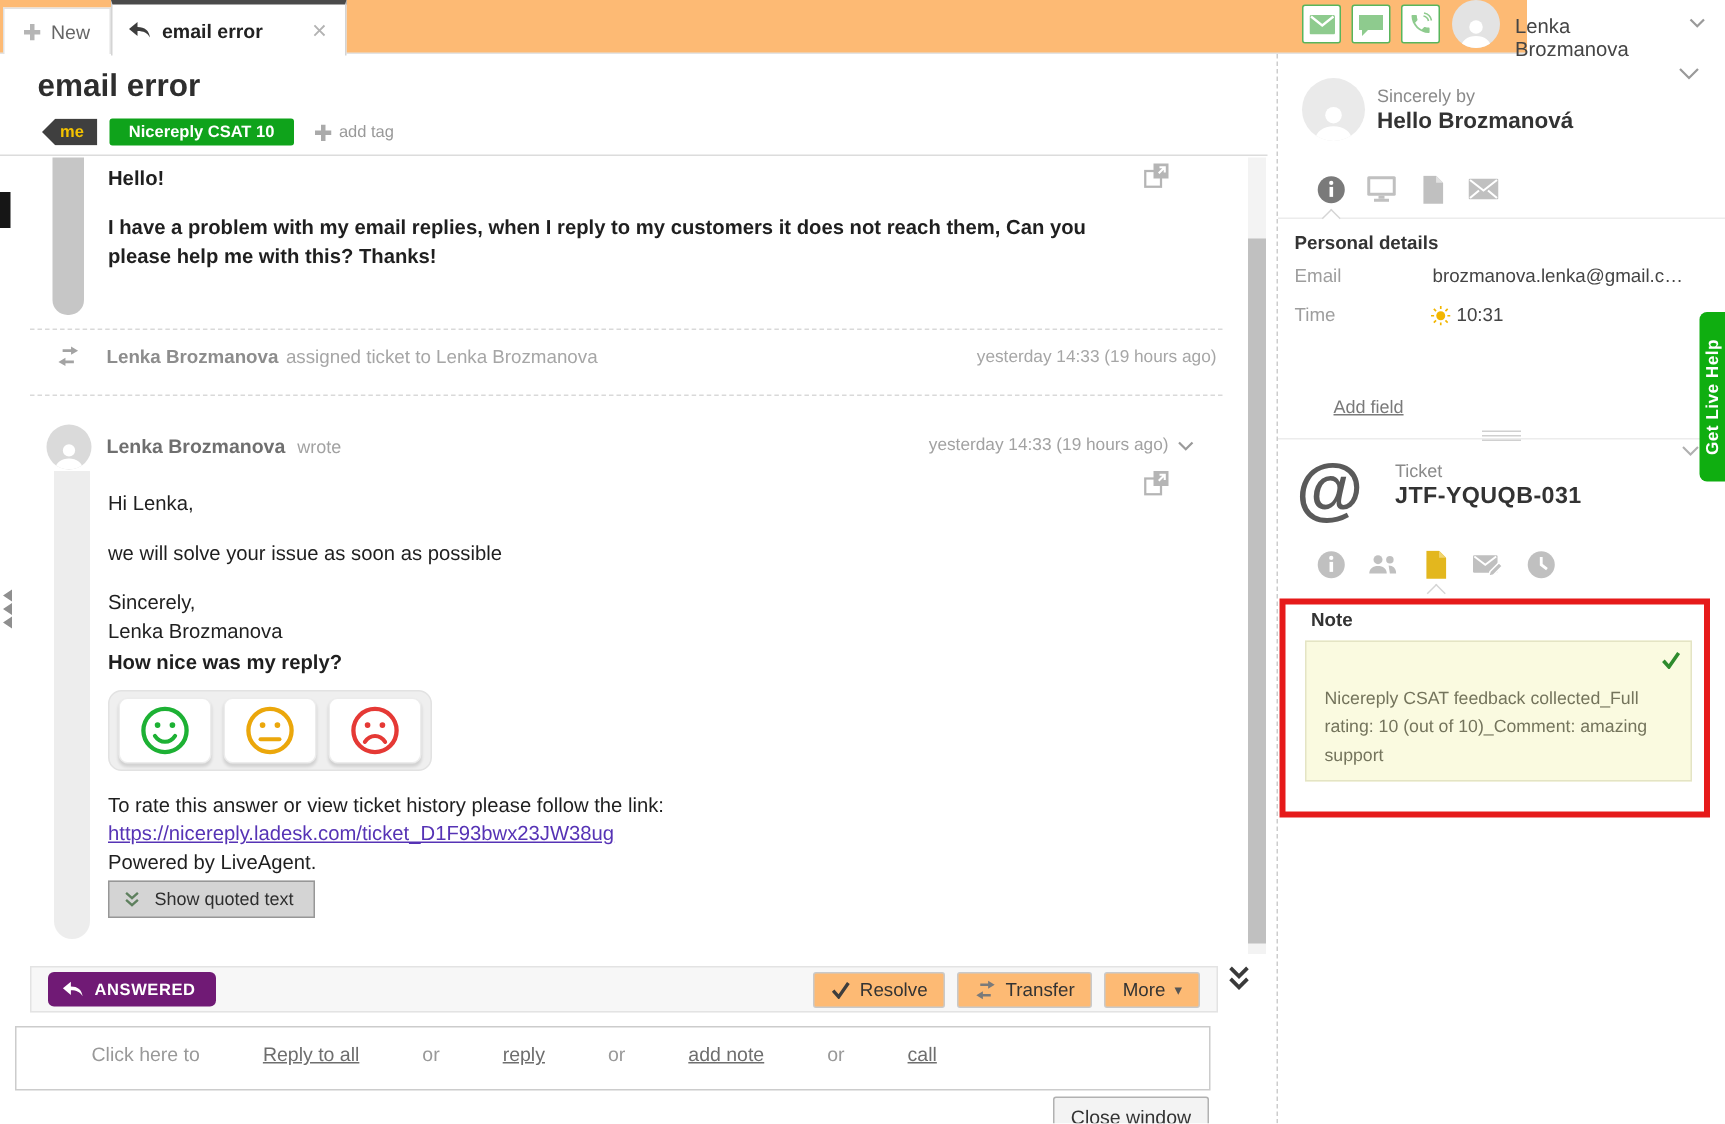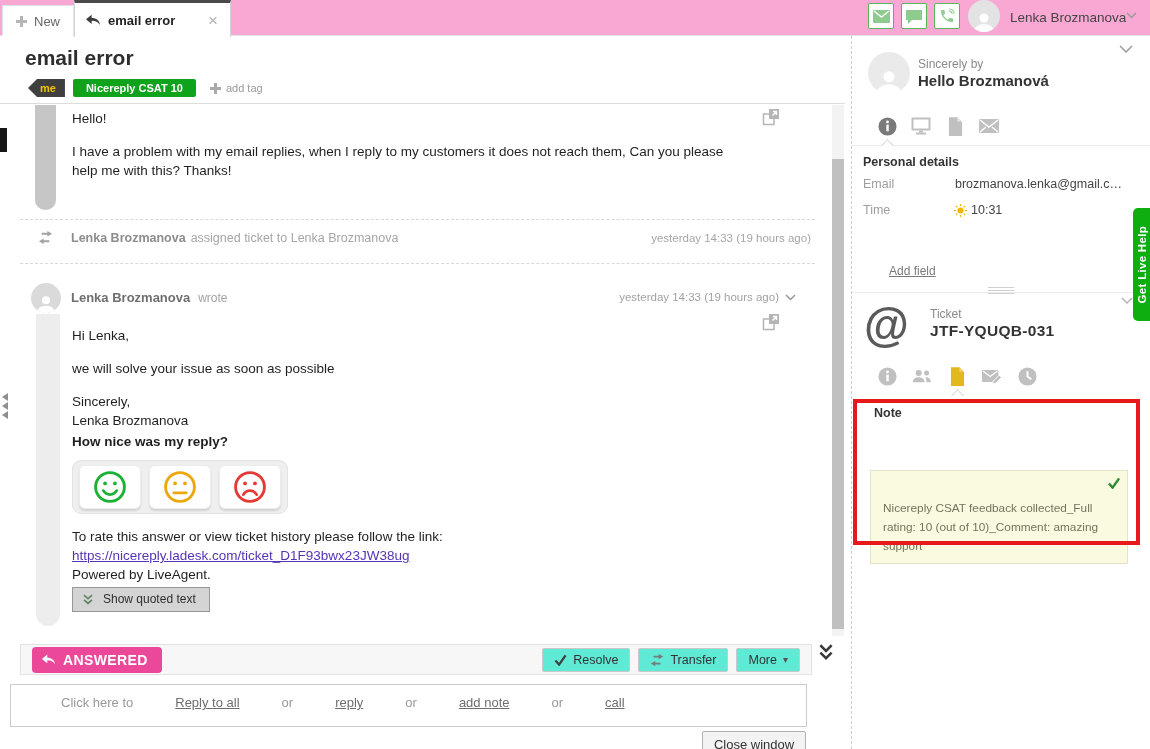--- a/index.html
+++ b/index.html
@@ -1,21 +1,21 @@
 <!DOCTYPE html>
 <html><head>
 <meta charset="utf-8">
 <style>
   * { margin:0; padding:0; box-sizing:border-box; }
   html,body { width:1150px; height:749px; }
   body { font-family:"Liberation Sans","DejaVu Sans",sans-serif; background:#fff; overflow:hidden; }
   #app { position:relative; width:1150px; height:749px; background:#fff; overflow:hidden; }
 
   
-  .topbar { position:absolute; left:0; top:0; width:1150px; height:36px; background:#f9a8d4; border-bottom:1px solid #e3e3e3; z-index:10; }
+  .topbar { position:absolute; left:0; top:0; width:1018px; height:36px; background:#fdba74; border-bottom:1px solid #e3e3e3; z-index:10; }
   .tab-new { position:absolute; left:2px; top:5px; height:31px; padding:0 13px; display:flex; align-items:center; gap:7px;
              border:1px solid #e2e2e2; border-bottom:none; background:#fff; color:#666; font-size:13px; cursor:pointer; }
   .tab-active { position:absolute; left:74px; top:0; height:37px; width:157px; background:#fff; border-top:3px solid #4a4a4a;
                 border-left:1px solid #d4d4d4; border-right:1px solid #d4d4d4; display:flex; align-items:center; padding:0 10px; z-index:11; }
   .tab-active .tab-label { font-size:13px; font-weight:bold; color:#222; margin-left:7px; }
   .tab-close { margin-left:auto; color:#b3b3b3; font-size:17px; line-height:1; cursor:pointer; padding:0 2px; }
   .icon-btn { position:absolute; top:3px; width:26px; height:26px; border:1px solid #58b55c; border-radius:2px; background:#fff;
               display:flex; align-items:center; justify-content:center; cursor:pointer; }
   .top-avatar { position:absolute; left:968px; top:0; width:32px; height:32px; border-radius:50%; background:#e3e3e3; overflow:hidden;
                 display:flex; align-items:flex-end; justify-content:center; cursor:pointer; }
@@ -25,21 +25,21 @@
   
   .main-title { position:absolute; left:25px; top:46px; font-size:21px; font-weight:bold; color:#2e2e2e; }
   .tags-row { position:absolute; left:28px; top:79px; display:flex; align-items:center; gap:8px; }
   .tag-me { background:#3f3f3f; color:#f3c200; font-size:11px; font-weight:bold; padding:3px 9px 3px 12px;
             clip-path:polygon(9px 0,100% 0,100% 100%,9px 100%,0 50%); cursor:pointer; }
   .tag-green { background:#0fa31b; color:#fff; font-size:11px; font-weight:bold; padding:3px 13px; border-radius:2px; cursor:pointer; }
   .add-tag { display:flex; align-items:center; gap:5px; color:#999; font-size:11px; cursor:pointer; margin-left:6px; }
 
   .thread-border { position:absolute; left:0; top:103px; width:845px; border-top:1px solid #dcdcdc; }
   .msg1-bar { position:absolute; left:35px; top:105px; width:21px; height:105px; background:#c6c6c6; border-radius:0 0 10px 10px; }
-  .msg1-text { position:absolute; left:72px; top:110px; width:660px; font-size:13.5px; color:#1f1f1f; line-height:1.4; }
+  .msg1-text { position:absolute; left:72px; top:110px; width:660px; font-size:13.5px; color:#1f1f1f; line-height:1.4;font-weight:bold; }
   .msg1-text p + p { margin-top:14px; }
   .expand-icon { position:absolute; cursor:pointer; }
   .dash-div { position:absolute; left:20px; width:795px; border-top:1px dashed #d9d9d9; }
 
   .assign-icon { position:absolute; left:38px; top:230px; }
   .assign-text { position:absolute; left:71px; top:231px; font-size:12.5px; color:#a6a6a6; }
   .assign-text b { color:#8d8d8d; font-weight:bold; margin-right:5px; }
   .assign-time { position:absolute; left:640px; top:232px; width:171px; text-align:right; font-size:11.5px; color:#a6a6a6; }
 
   .msg2-avatar { position:absolute; left:31px; top:283px; width:30px; height:30px; border-radius:50%; background:#dadada; overflow:hidden;
@@ -58,24 +58,24 @@
                 justify-content:center; box-shadow:0 2px 2px rgba(0,0,0,.12); cursor:pointer; }
 
   .rate-link { color:#5633b5; text-decoration:underline; cursor:pointer; word-break:break-all; }
 
   .show-quoted { position:absolute; left:72px; top:587px; display:flex; align-items:center; gap:9px; background:#d4d4d4;
                  border:1px solid #979797; color:#2e2e2e; font-size:12px; padding:4px 13px 5px 9px; cursor:pointer; }
 
   
   .action-bar { position:absolute; left:20px; top:644px; width:792px; height:31px; background:#f7f7f7; border:1px solid #e3e3e3;
                 display:flex; align-items:center; justify-content:space-between; padding:0 11px; }
-  .status-badge { display:flex; align-items:center; gap:7px; background:#ec4899; color:#fff; font-size:14px; font-weight:bold;
+  .status-badge { display:flex; align-items:center; gap:7px; background:#701a75; color:#fff; font-size:11px; font-weight:bold;
                   letter-spacing:.4px; border-radius:4px; padding:5px 14px 5px 9px; }
   .btn-group { display:flex; gap:8px; }
-  .act-btn { display:flex; align-items:center; gap:6px; background:#5eead4; border:1px solid #c9c9c9; border-radius:2px;
+  .act-btn { display:flex; align-items:center; gap:6px; background:#fdba74; border:1px solid #c9c9c9; border-radius:2px;
              font-size:12.5px; color:#333; padding:4px 11px; cursor:pointer; }
   .dbl-chevron { position:absolute; left:818px; top:643px; cursor:pointer; }
 
   .reply-box { position:absolute; left:10px; top:684px; width:797px; height:43px; border:1px solid #ccc; background:#fff;
                font-size:13px; color:#999; padding:10px 12px; cursor:text; }
   .reply-box .lnk { color:#6e6e6e; text-decoration:underline; cursor:pointer; }
   .reply-box span { margin-right:4px;margin-left:38px; }
   .close-window { position:absolute; left:702px; top:731px; width:104px; height:28px; background:#f3f3f3; border:1px solid #b1b1b1;
                   border-radius:2px; font-size:13px; color:#333; text-align:center; line-height:25px; cursor:pointer; }
 
@@ -106,21 +106,21 @@
   .grip { position:absolute; left:988px; top:287px; display:flex; flex-direction:column; gap:2px; cursor:row-resize; }
   .grip i { display:block; width:26px; height:1px; background:#d0d0d0; }
   .sb-ticket-chevron { position:absolute; left:1121px; top:297px; cursor:pointer; }
   .sb-at { position:absolute; left:864px; top:298px; font-size:46px; font-weight:bold; color:#5a5a5a; }
   .sb-ticket-label { position:absolute; left:930px; top:307px; font-size:12px; color:#8a8a8a;text-align:right; }
   .sb-ticket-id { position:absolute; left:930px; top:322px; font-size:15.5px; font-weight:bold; color:#333; letter-spacing:.3px; }
   .sb-iconrow2 { position:absolute; left:877px; top:366px; display:flex; gap:15px; }
 
   .red-box { position:absolute; left:853px; top:399px; width:287px; height:146px; border:4px solid #e61a1a; z-index:5; pointer-events:none; }
   .sb-note-label { position:absolute; left:874px; top:406px; font-size:12.5px; font-weight:bold; color:#333; }
-  .note-box { position:absolute; left:870px; top:427px; width:258px; height:94px; background:#fafae0; border:1px solid #e4e4c4; cursor:text;margin-top:43px; }
+  .note-box { position:absolute; left:870px; top:427px; width:258px; height:94px; background:#fafae0; border:1px solid #e4e4c4; cursor:text; }
   .note-check { position:absolute; right:6px; top:6px; }
   .note-text { position:absolute; left:12px; top:28px; width:236px; font-size:11.8px; color:#74745c; line-height:1.6; }
 
   .live-help { position:absolute; left:1133px; top:208px; width:17px; height:113px; background:#0fae10; border-radius:5px 0 0 5px;
                display:flex; align-items:center; justify-content:center; cursor:pointer; z-index:6; }
   .live-help span { writing-mode:vertical-rl; transform:rotate(180deg); color:#fff; font-size:11.5px; font-weight:bold; letter-spacing:.3px; white-space:nowrap; }
 </style>
 </head>
 <body>
 

